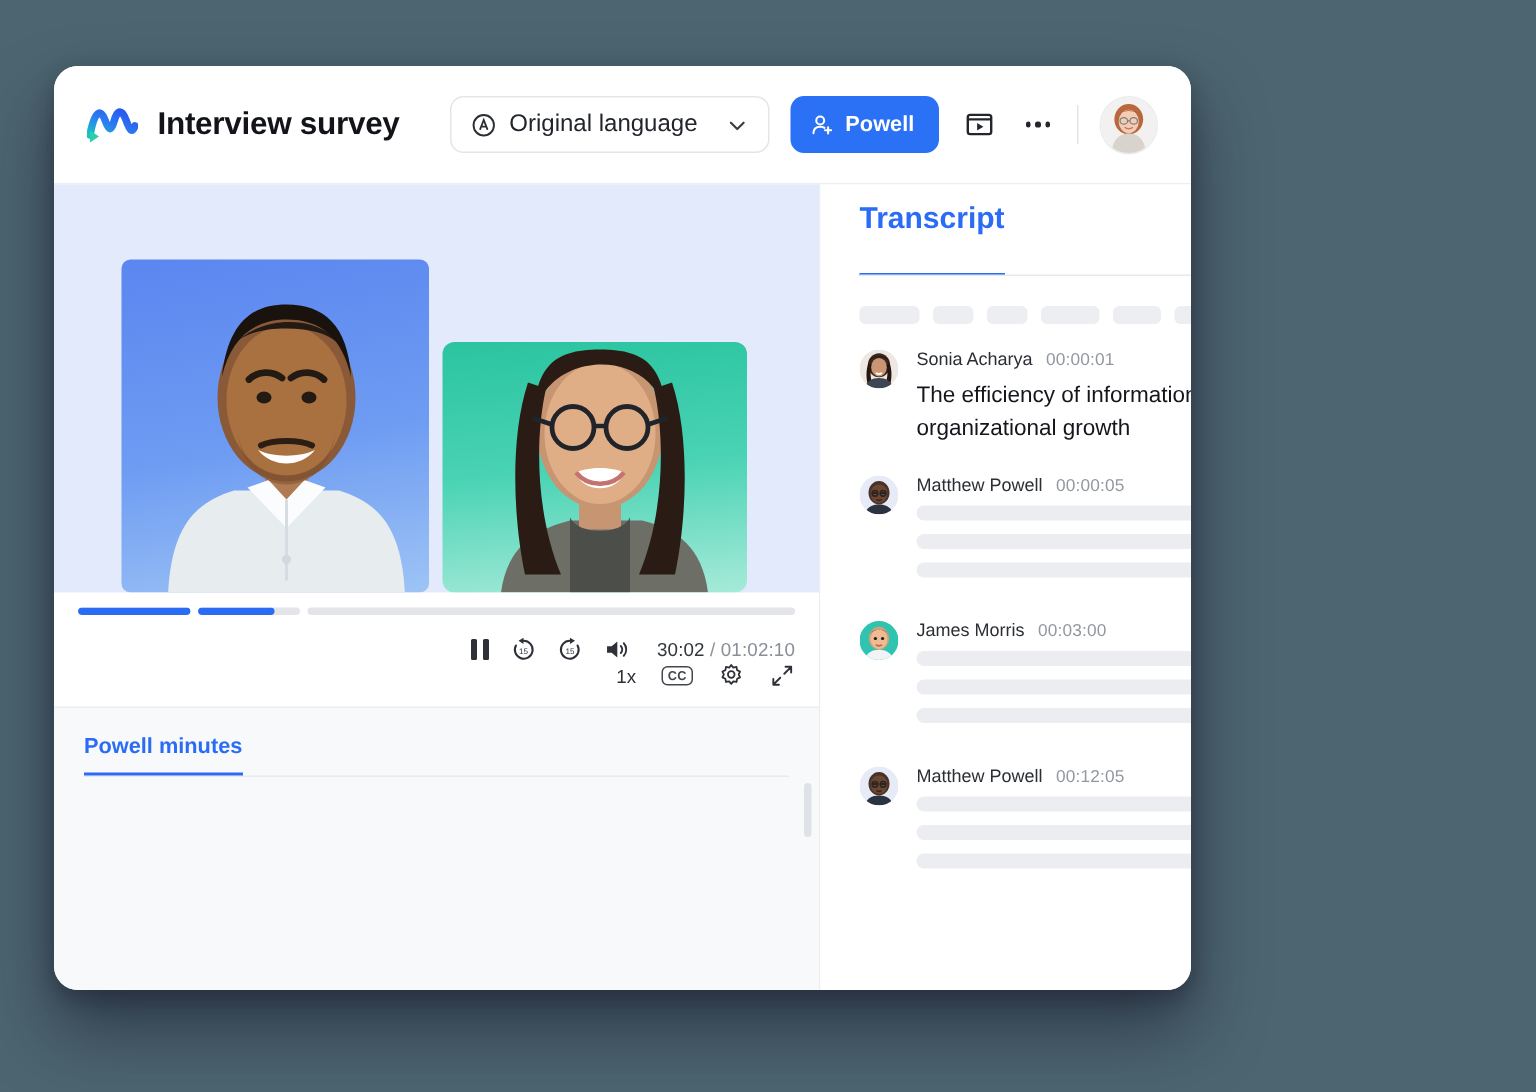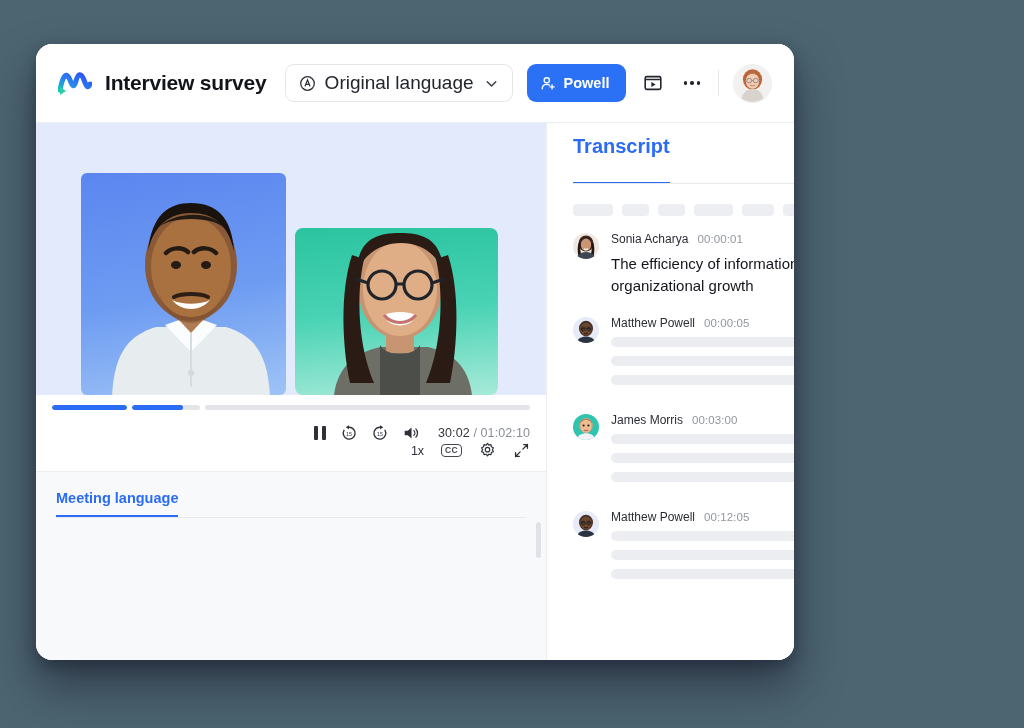--- a/index.html
+++ b/index.html
@@ -63,21 +63,21 @@
   }
   .lang-select {
     display: flex;
     align-items: center;
     gap: 9px;
     height: 38px;
     padding: 0 12px 0 13px;
     border: 1px solid #e2e5ea;
     border-radius: 9px;
     background: #fff;
-    font-size: 19px;
+    font-size: 16px;
     color: #22252c;
     box-sizing: border-box;
     min-width: 213px;
     cursor: pointer;
   }
   .lang-select .label { flex: 1; }
   .icon-sm { width: 17px; height: 17px; display: block; flex-shrink: 0; }
   .icon-xs { width: 13px; height: 13px; display: block; }
   .share-btn {
     display: flex;
@@ -568,21 +568,21 @@
                 <path d="M11.6 8.4 L17 3 M17 3 L12.6 3 M17 3 L17 7.4" fill="none" stroke="#2e3138" stroke-width="1.5" stroke-linecap="round" stroke-linejoin="round"></path>
                 <path d="M8.4 11.6 L3 17 M3 17 L7.4 17 M3 17 L3 12.6" fill="none" stroke="#2e3138" stroke-width="1.5" stroke-linecap="round" stroke-linejoin="round"></path>
               </svg>
             </div>
           </div>
         </div>
       </div>
 
       <div class="minutes">
         <div class="tabbar">
-          <div class="tab">Meeting language</div>
+          <div class="tab">Powell minutes</div>
         </div>
         <div class="mini-scroll"></div>
       </div>
 
     </div>
 
     <div class="right-pane">
 
       <div class="t-head">
         <div class="t-tabwrap">

